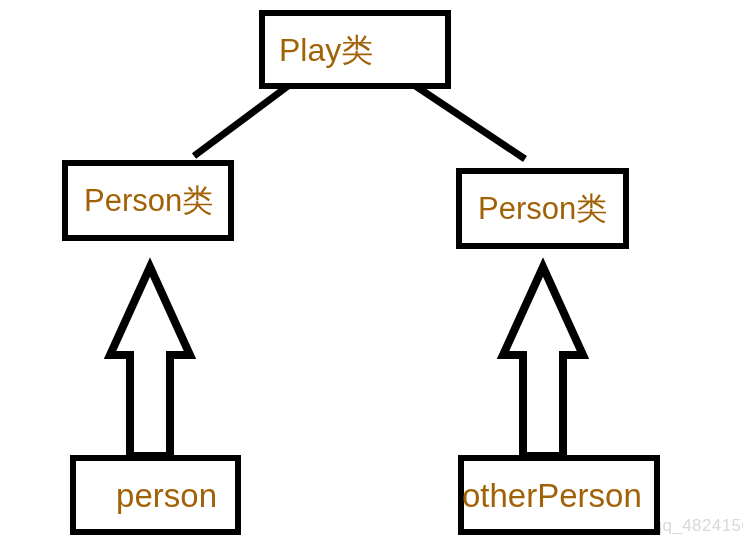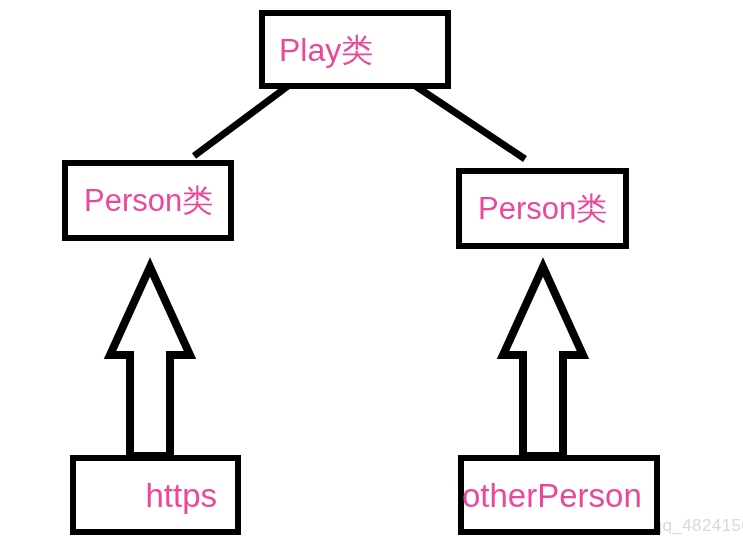--- a/index.html
+++ b/index.html
@@ -27,21 +27,21 @@
     position: absolute;
     box-sizing: border-box;
     background: #ffffff;
     border: 6px solid #000000;
     display: flex;
     align-items: center;
     z-index: 3;
   }
   .node-label {
     font-size: 34px;
-    color: #ec4899;
+    color: #a16207;
     white-space: nowrap;
     line-height: 1;
     font-weight: 400;
     letter-spacing: 0px;
   }
   
   #box-play {
     left: 259px;
     top: 10px;
     width: 192px;
@@ -124,21 +124,21 @@
 
   <div class="node-box" id="box-person-class-left">
     <span class="node-label">Person类</span>
   </div>
 
   <div class="node-box" id="box-person-class-right">
     <span class="node-label">Person类</span>
   </div>
 
   <div class="node-box" id="box-person-instance">
-    <span class="node-label">https</span>
+    <span class="node-label">person</span>
   </div>
 
   <div class="node-box" id="box-otherperson-instance">
     <span class="node-label">otherPerson</span>
   </div>
 
   <div class="watermark">https://blog.csdn.net/qq_48241564</div>
 
 </div>
 

